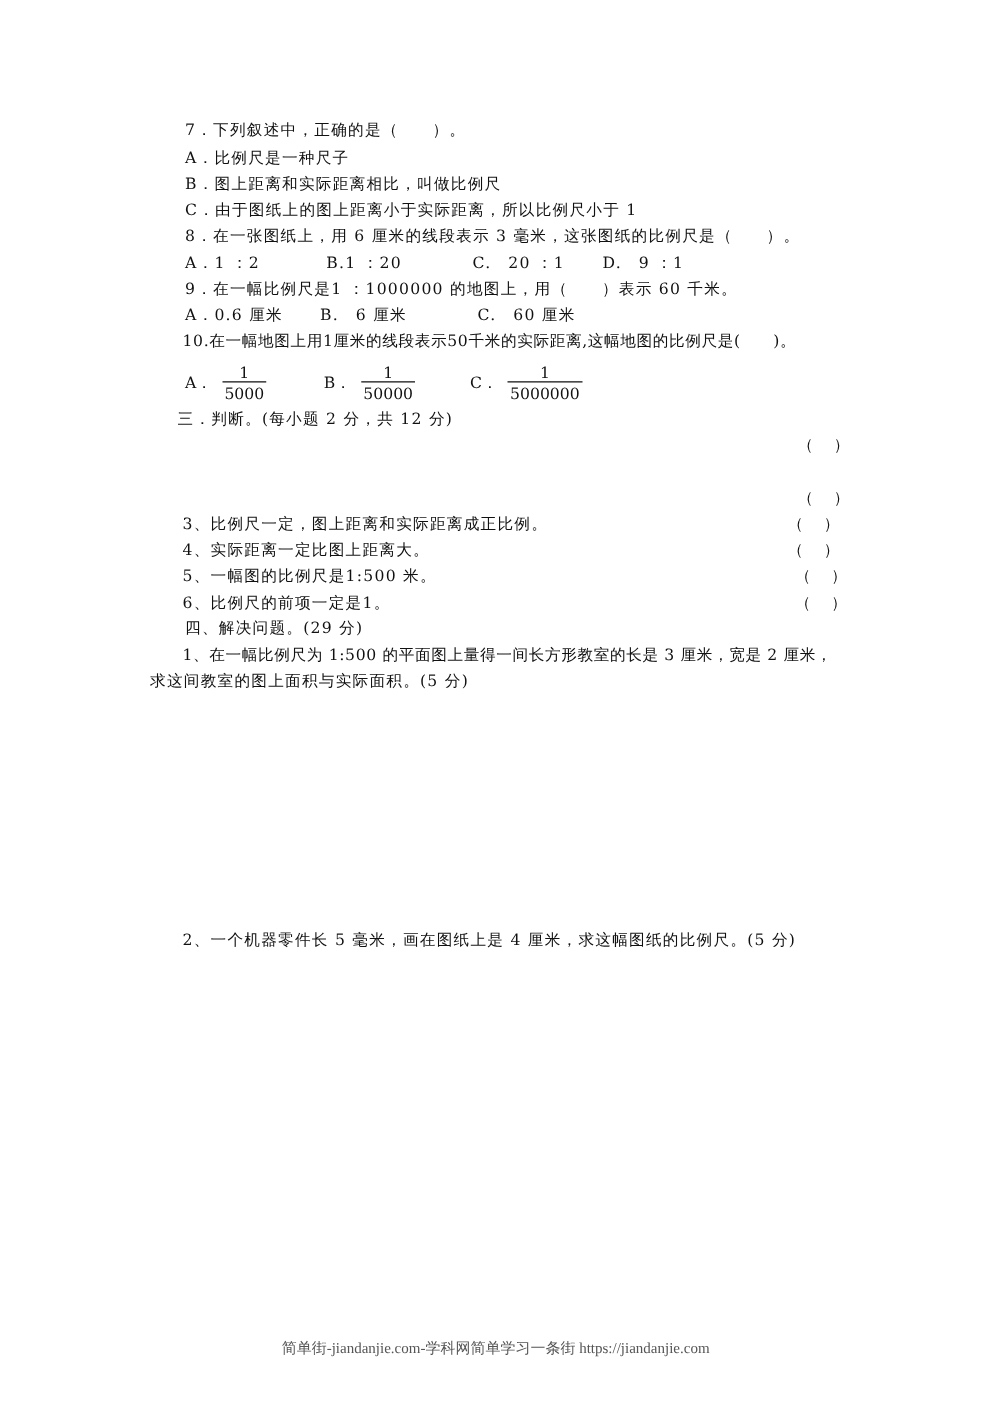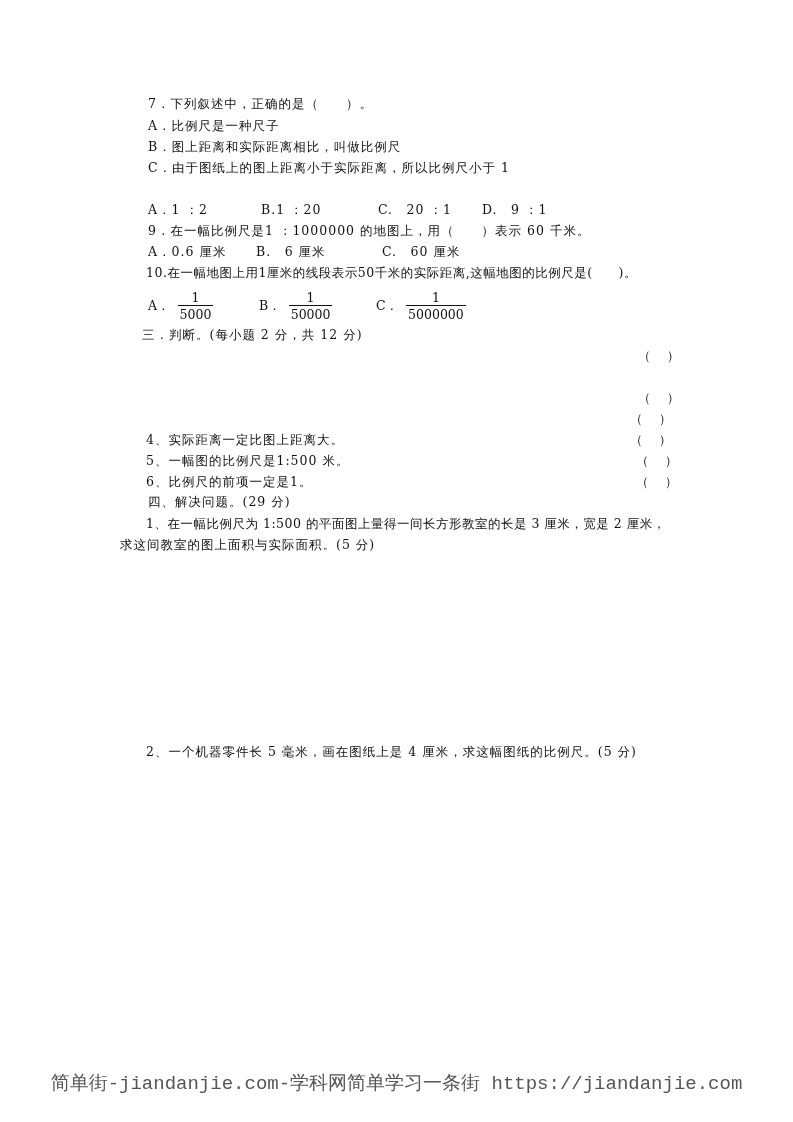--- a/index.html
+++ b/index.html
@@ -8,32 +8,33 @@
   .page { position: absolute; left: 0; top: 0; width: 793px; height: 1122px; }
   .line { position: absolute; font-size: 12.5px; white-space: nowrap; line-height: 16px; letter-spacing: 1px; }
   .paren { position: absolute; font-size: 12.5px; line-height: 16px; }
   .frac-row { position: absolute; top: 286px; left: 148px; height: 40px; width: 500px; }
   .frac-opt { position: absolute; top: 0; display: flex; align-items: center; height: 40px; }
   .frac-opt .lbl { font-size: 12.5px; margin-right: 8px; }
   .frac { display: inline-flex; flex-direction: column; align-items: center; font-size: 12.5px; }
   .frac .num { line-height: 15px; padding: 0 2px; }
   .frac .den { line-height: 15px; border-top: 1px solid #111; padding: 1px 2px 0 2px; }
   .footer { position: absolute; top: 1070px; left: 0; width: 793px; text-align: center;
-            font-family: Liberation Mono, monospace; font-size: 19px; color: #555; }
+            font-family: Liberation Serif, serif; font-size: 12px; color: #555; }
 </style>
 </head>
 <body>
 
 <div class="page">
 
   <div class="line" style="top:96px;left:148px;">7．下列叙述中，正确的是（　　）。</div>
   <div class="line" style="top:118px;left:148px;">A．比例尺是一种尺子</div>
   <div class="line" style="top:139px;left:148px;">B．图上距离和实际距离相比，叫做比例尺</div>
   <div class="line" style="top:160px;left:148px;">C．由于图纸上的图上距离小于实际距离，所以比例尺小于 1</div>
 
+  <div class="line" style="top:181px;left:148px;">8．在一张图纸上，用 6 厘米的线段表示 3 毫米，这张图纸的比例尺是（　　）。</div>
   <div class="line" style="top:202px;left:148px;">A．1 ：2</div>
   <div class="line" style="top:202px;left:261px;">B.1 ：20</div>
   <div class="line" style="top:202px;left:378px;">C.　20 ：1</div>
   <div class="line" style="top:202px;left:482px;">D.　9 ：1</div>
 
   <div class="line" style="top:223px;left:148px;">9．在一幅比例尺是1 ：1000000 的地图上，用（　　）表示 60 千米。</div>
   <div class="line" style="top:244px;left:148px;">A．0.6 厘米</div>
   <div class="line" style="top:244px;left:256px;">B.　6 厘米</div>
   <div class="line" style="top:244px;left:382px;">C.　60 厘米</div>
 
@@ -61,20 +62,21 @@
       </span>
     </div>
   </div>
 
   <div class="line" style="top:327px;left:142px;">三．判断。(每小题 2 分，共 12 分)</div>
 
   <div class="paren" style="top:348px;left:638px;">（　 ）</div>
 
   <div class="paren" style="top:390px;left:638px;">（　 ）</div>
 
+  <div class="line" style="top:411px;left:146px;">3、比例尺一定，图上距离和实际距离成正比例。</div>
   <div class="paren" style="top:411px;left:630px;">（　 ）</div>
 
   <div class="line" style="top:432px;left:146px;">4、实际距离一定比图上距离大。</div>
   <div class="paren" style="top:432px;left:630px;">（　 ）</div>
 
   <div class="line" style="top:453px;left:146px;">5、一幅图的比例尺是1:500 米。</div>
   <div class="paren" style="top:453px;left:636px;">（　 ）</div>
 
   <div class="line" style="top:474px;left:146px;">6、比例尺的前项一定是1。</div>
   <div class="paren" style="top:474px;left:636px;">（　 ）</div>

